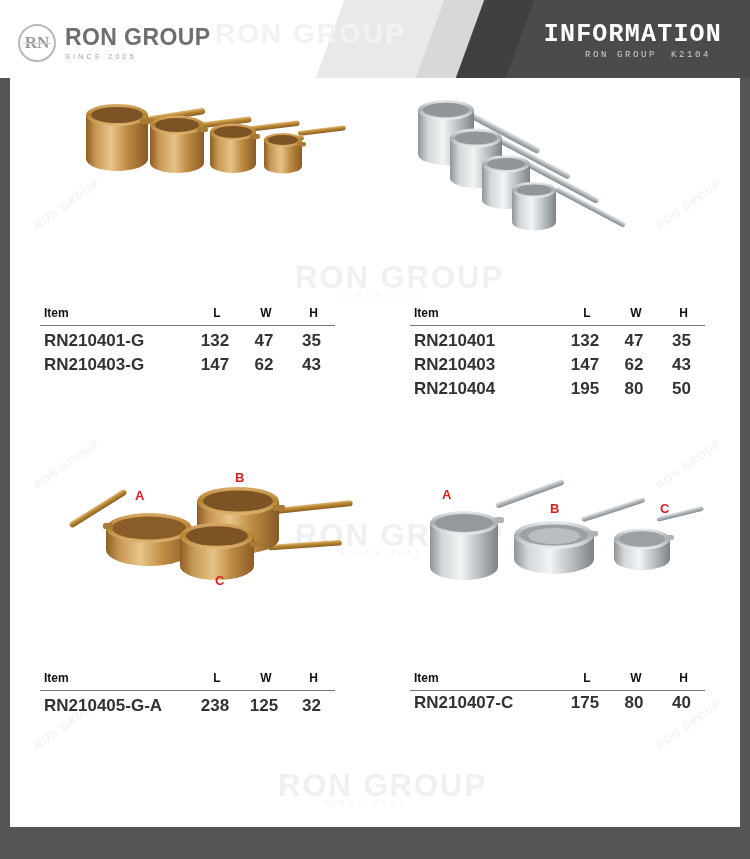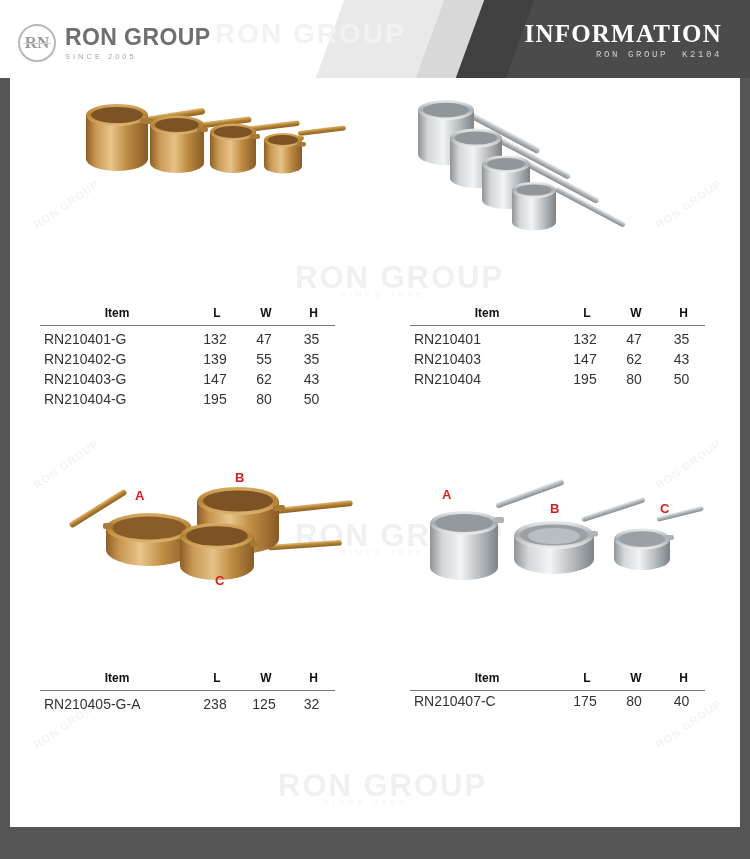--- a/index.html
+++ b/index.html
@@ -51,25 +51,25 @@
     background: #4b4b4b;
     transform: skewX(-20deg);
   }
   .hdr-title {
     position: absolute;
     top: 20px; right: 28px;
     color: #ffffff;
     font-size: 25px;
     font-weight: bold;
     letter-spacing: 1.2px;
-    font-family: Liberation Serif, serif;
+    font-family: Liberation Mono, monospace;
   }
   .hdr-sub {
     position: absolute;
-    top: 50px; right: 28px;
+    top: 50px; right: 39px;
     color: #cfcfcf;
     font-size: 9px;
     letter-spacing: 2.6px;
     font-family: "Liberation Mono", monospace;
   }
   .hdr-sub .code { margin-left: 14px; }
   
   .logo {
     position: absolute;
     top: 24px; left: 18px;
@@ -184,35 +184,36 @@
   }
   .figure.tall { height: 195px; }
   
   table.spec {
     width: 295px;
     border-collapse: collapse;
     font-size: 11.5px;
     color: #222222;
   }
   table.spec th {
-    text-align: center;
+    text-align: left;
     font-weight: bold;
     font-size: 12px;
     padding: 3px 0 5px 4px;
     border-bottom: 1px solid #777777;
     color: #111111;
   }
   table.spec th.num, table.spec td.num {
     text-align: center;
   }
   table.spec tr.first td { padding-top: 5px; }
   table.spec td {
     padding: 2px 0 2px 4px;
-    font-size: 14px;
+    font-size: 17px;
     color: #333333;
+    font-weight: bold;
   }
   table.spec td.num { padding-left: 0; }
   col.c-item { width: 150px; }
   col.c-l { width: 50px; }
   col.c-w { width: 48px; }
   col.c-h { width: 47px; }
   .label {
     position: absolute;
     color: #d81f1f;
     font-weight: bold;
@@ -362,36 +363,24 @@
             </tr>
           </thead>
           <tbody>
             <tr class="first">
               <td>RN210401-G</td>
               <td class="num">132</td>
               <td class="num">47</td>
               <td class="num">35</td>
             </tr>
             <tr>
-              <td>RN210402-G</td>
-              <td class="num">139</td>
-              <td class="num">55</td>
-              <td class="num">35</td>
-            </tr>
-            <tr>
               <td>RN210403-G</td>
               <td class="num">147</td>
               <td class="num">62</td>
               <td class="num">43</td>
-            </tr>
-            <tr>
-              <td>RN210404-G</td>
-              <td class="num">195</td>
-              <td class="num">80</td>
-              <td class="num">50</td>
             </tr>
           </tbody>
         </table>
       </div>
 
       <div class="quad q2">
         <div class="figure">
           <svg width="320" height="205" viewBox="0 0 320 205">
 
             <rect x="50" y="8" width="90" height="6.5" rx="3.2" fill="url(#stHandle)" transform="rotate(28 50 11)"></rect>

